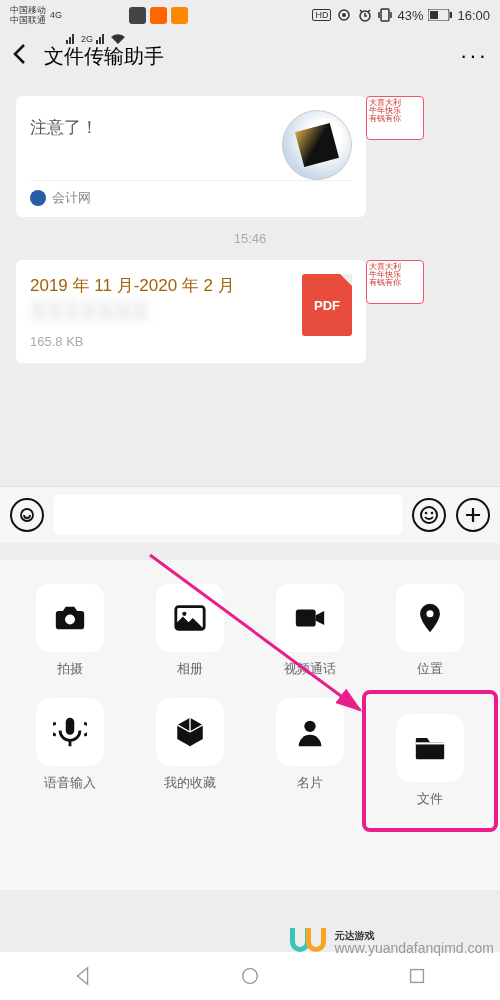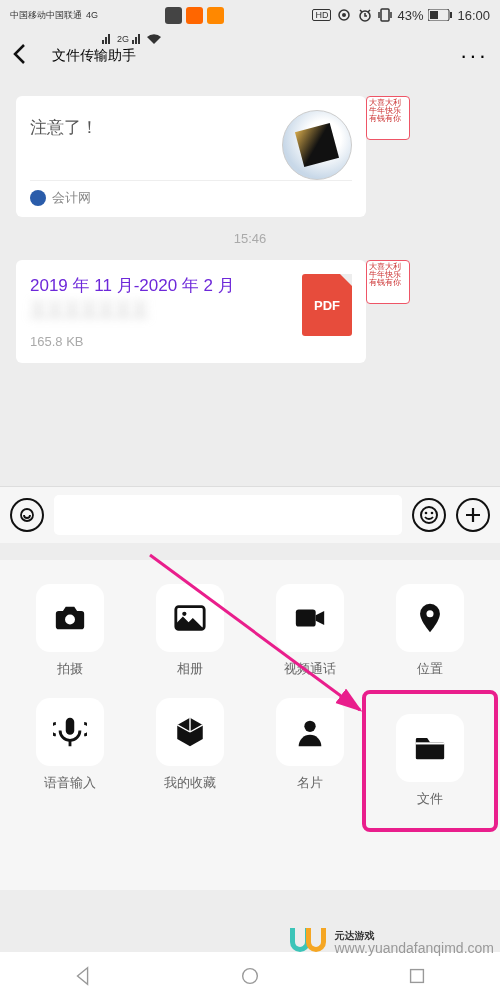--- a/index.html
+++ b/index.html
@@ -1,47 +1,47 @@
 <!DOCTYPE html>
 <html><head>
 <meta charset="utf-8">
 <style>
   * { margin: 0; padding: 0; box-sizing: border-box; font-family: -apple-system, "PingFang SC", "Microsoft YaHei", sans-serif; }
   body { width: 500px; height: 1000px; background: #ededed; position: relative; overflow: hidden; }
 
   .status-bar { display: flex; justify-content: space-between; align-items: center; padding: 4px 10px; font-size: 11px; color: #333; height: 30px; }
   .status-left { display: flex; align-items: center; gap: 4px; }
-  .status-left .carrier { display: flex; flex-direction: row; font-size: 9px; line-height: 10px; }
+  .status-left .carrier { display: flex; flex-direction: column; font-size: 9px; line-height: 10px; }
   .status-left .sigs { display: flex; align-items: center; gap: 3px; margin-top: 48px; }
   .status-right { display: flex; align-items: center; gap: 5px; font-size: 13px; }
   .mini-icon { width: 17px; height: 17px; background: #444; border-radius: 3px; display: inline-block; }
   .mini-icon.o { background: #f60; } .mini-icon.o2 { background: #f80; }
 
   .nav-bar { display: flex; align-items: center; padding: 10px 12px; height: 52px; }
   .nav-back { width: 24px; }
-  .nav-title { font-size: 14px; font-weight: 500; margin-left: 16px; flex: 1; }
+  .nav-title { font-size: 20px; font-weight: 500; margin-left: 8px; flex: 1; }
   .nav-more { font-size: 22px; letter-spacing: 2px; }
 
   .chat-area { padding: 0 10px; }
 
   .msg-row { display: flex; align-items: flex-start; margin-bottom: 10px; margin-top: 14px; }
   .bubble { background: #fff; border-radius: 6px; padding: 14px 14px 10px; flex: 1; max-width: 350px; margin-left: 6px; }
   .bubble .title { font-size: 17px; line-height: 1.45; color: #222; position: relative; }
   .blur-box { filter: blur(5px); color: #aaa; display: inline-block; }
   .bubble .sub { font-size: 17px; color: #555; margin-top: 6px; }
   .bubble .pic { float: right; width: 70px; height: 70px; border-radius: 50%; background: radial-gradient(circle at 60% 40%, #fff 30%, #c8d8e8 70%); border: 1px solid #ccc; margin-left: 8px; display: flex; align-items: center; justify-content: center; }
   .pic-inner { width: 36px; height: 36px; background: linear-gradient(135deg,#d4a84a,#111,#111); transform: rotate(-15deg); }
   .bubble .source { border-top: 1px solid #eee; margin-top: 10px; padding-top: 8px; font-size: 13px; color: #888; display: flex; align-items: center; gap: 6px; clear: both; }
   .src-icon { width: 16px; height: 16px; border-radius: 50%; background: #2a5caa; display: inline-block; }
-  .avatar { width: 44px; height: 44px; background: #fff; border: 1px solid #e56; border-radius: 4px; font-size: 8px; color: #c33; padding: 2px; line-height: 1; }
+  .avatar { width: 58px; height: 44px; background: #fff; border: 1px solid #e56; border-radius: 4px; font-size: 8px; color: #c33; padding: 2px; line-height: 1; }
 
   .timestamp { text-align: center; color: #aaa; font-size: 13px; margin: 14px 0 6px; }
 
   .file-bubble { background:#fff; border-radius:6px; padding:14px; flex:1; max-width:350px; margin-left:6px; }
-  .file-bubble .line1 { font-size:17px; color:#6d28d9; }
+  .file-bubble .line1 { font-size:17px; color:#a16207; }
   .file-bubble .line2 { font-size:17px; color:#555; margin-top:2px; }
   .file-bubble .size { font-size:13px; color:#aaa; margin-top:12px; }
   .pdf-icon { float:right; width:50px; height:62px; background:#e74c3c; border-radius:3px; color:#fff; display:flex; align-items:center; justify-content:center; font-size:13px; font-weight:bold; margin-left:10px; position:relative; }
   .pdf-icon::before { content:''; position:absolute; top:0; right:0; border-style:solid; border-width:0 12px 12px 0; border-color:transparent #ededed transparent transparent; }
 
   .input-bar { background:#f6f6f6; border-top:1px solid #ddd; display:flex; align-items:center; padding:8px 10px; gap:10px; position:absolute; top:486px; width:100%; }
   .round-btn { width:34px; height:34px; border:2px solid #111; border-radius:50%; display:flex; align-items:center; justify-content:center; }
   .input-field { flex:1; height:40px; background:#fff; border-radius:5px; }
 
   .panel { position:absolute; top:560px; width:100%; height:330px; background:#f6f6f6; padding:24px 10px 0; }

